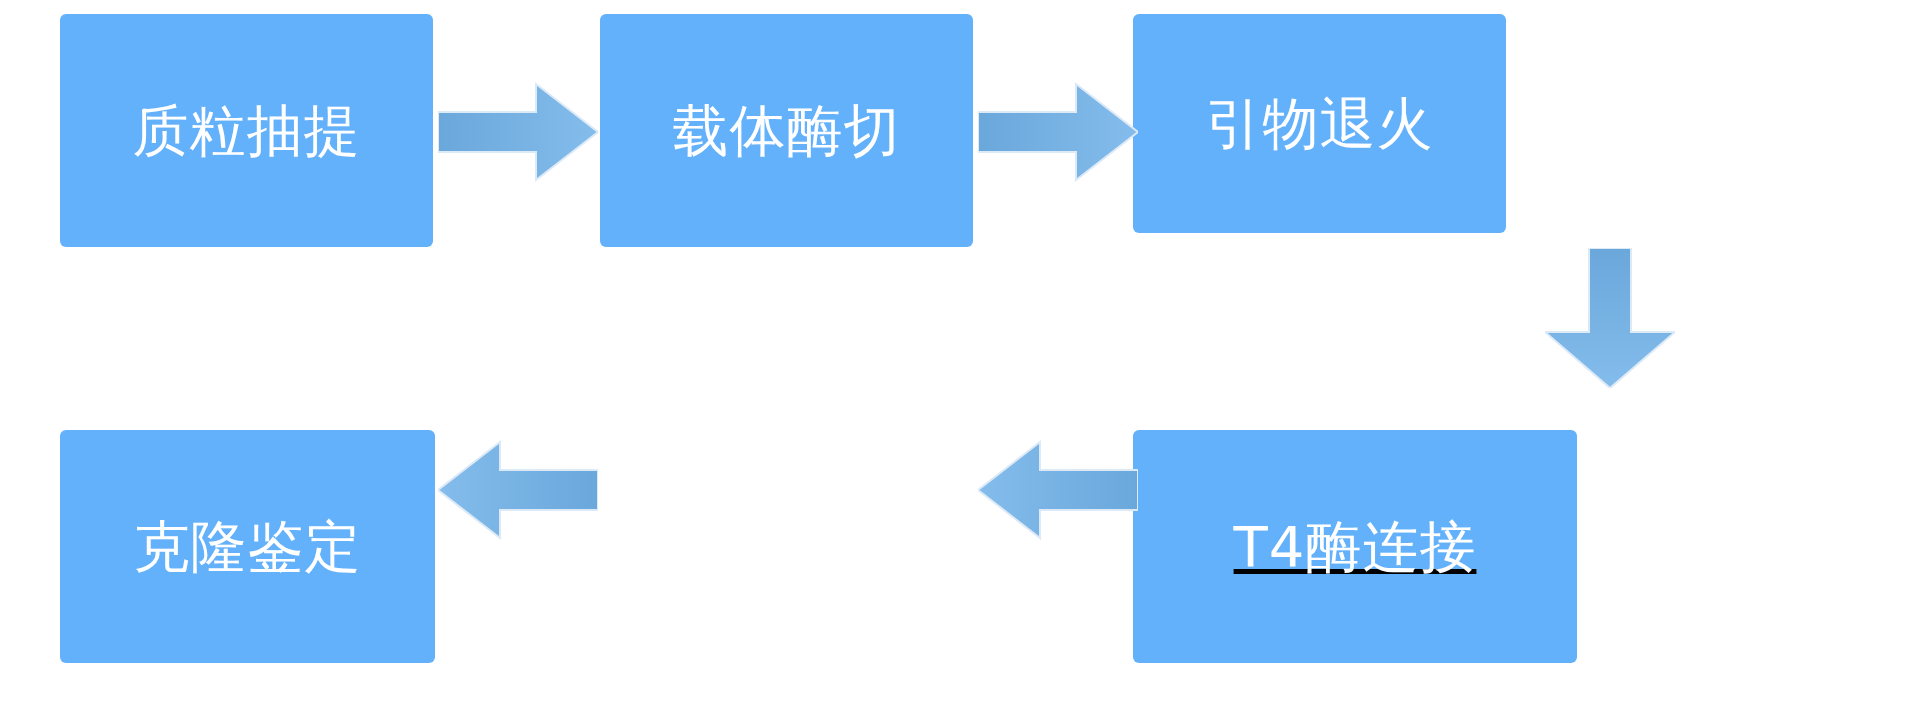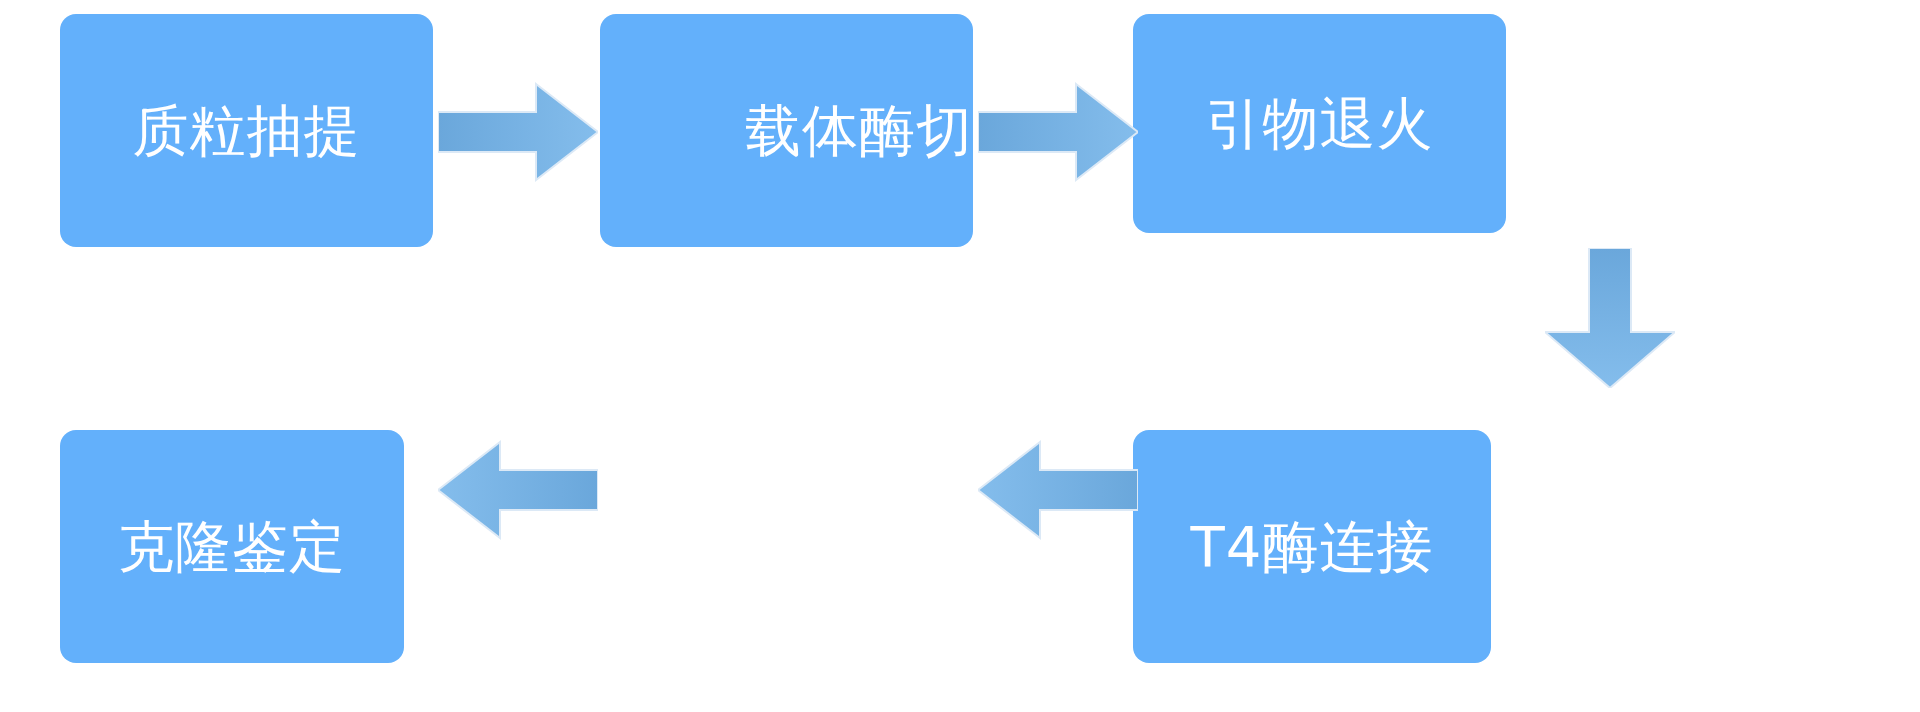--- a/index.html
+++ b/index.html
@@ -7,43 +7,43 @@
     width:1920px;height:712px;
     background:#FFFFFF;
     font-family:"DejaVu Sans","Liberation Sans",sans-serif;
     overflow:hidden;
   }
   #stage{position:relative;width:1920px;height:712px;}
 
   .node{
     position:absolute;
     background:#63B0FB;
-    border-radius:16px;
+    border-radius:6px;
     display:flex;
     align-items:center;
     justify-content:center;
     box-sizing:border-box;
   }
   .node .label{
     color:#FFFFFF;
     font-size:56px;
     line-height:1.1;
     letter-spacing:1px;
     white-space:nowrap;
     font-weight:400;
   }
 
   
   .n1{left:60px;  top:14px;  width:373px; height:233px;}
-  .n2{left:600px; top:14px;  width:373px; height:233px;justify-content:flex-end;}
+  .n2{left:600px; top:14px;  width:373px; height:233px;}
   .n3{left:1133px;top:14px;  width:373px; height:219px;}
   
-  .n4{left:1133px;top:430px; width:358px; height:233px;}
+  .n4{left:1133px;top:430px; width:444px; height:233px;text-decoration:underline;}
   .n5{left:600px; top:430px; width:373px; height:233px;}
-  .n6{left:60px;  top:430px; width:344px; height:233px;}
+  .n6{left:60px;  top:430px; width:375px; height:233px;}
 
   .arrow{position:absolute;}
   .arrow svg{display:block;width:100%;height:100%;}
 
   
   .a1{left:438px;  top:62px;  width:160px; height:140px;}
   .a2{left:978px;  top:62px;  width:160px; height:140px;}
   
   .a3{left:1545px; top:248px; width:130px; height:140px;}
   

